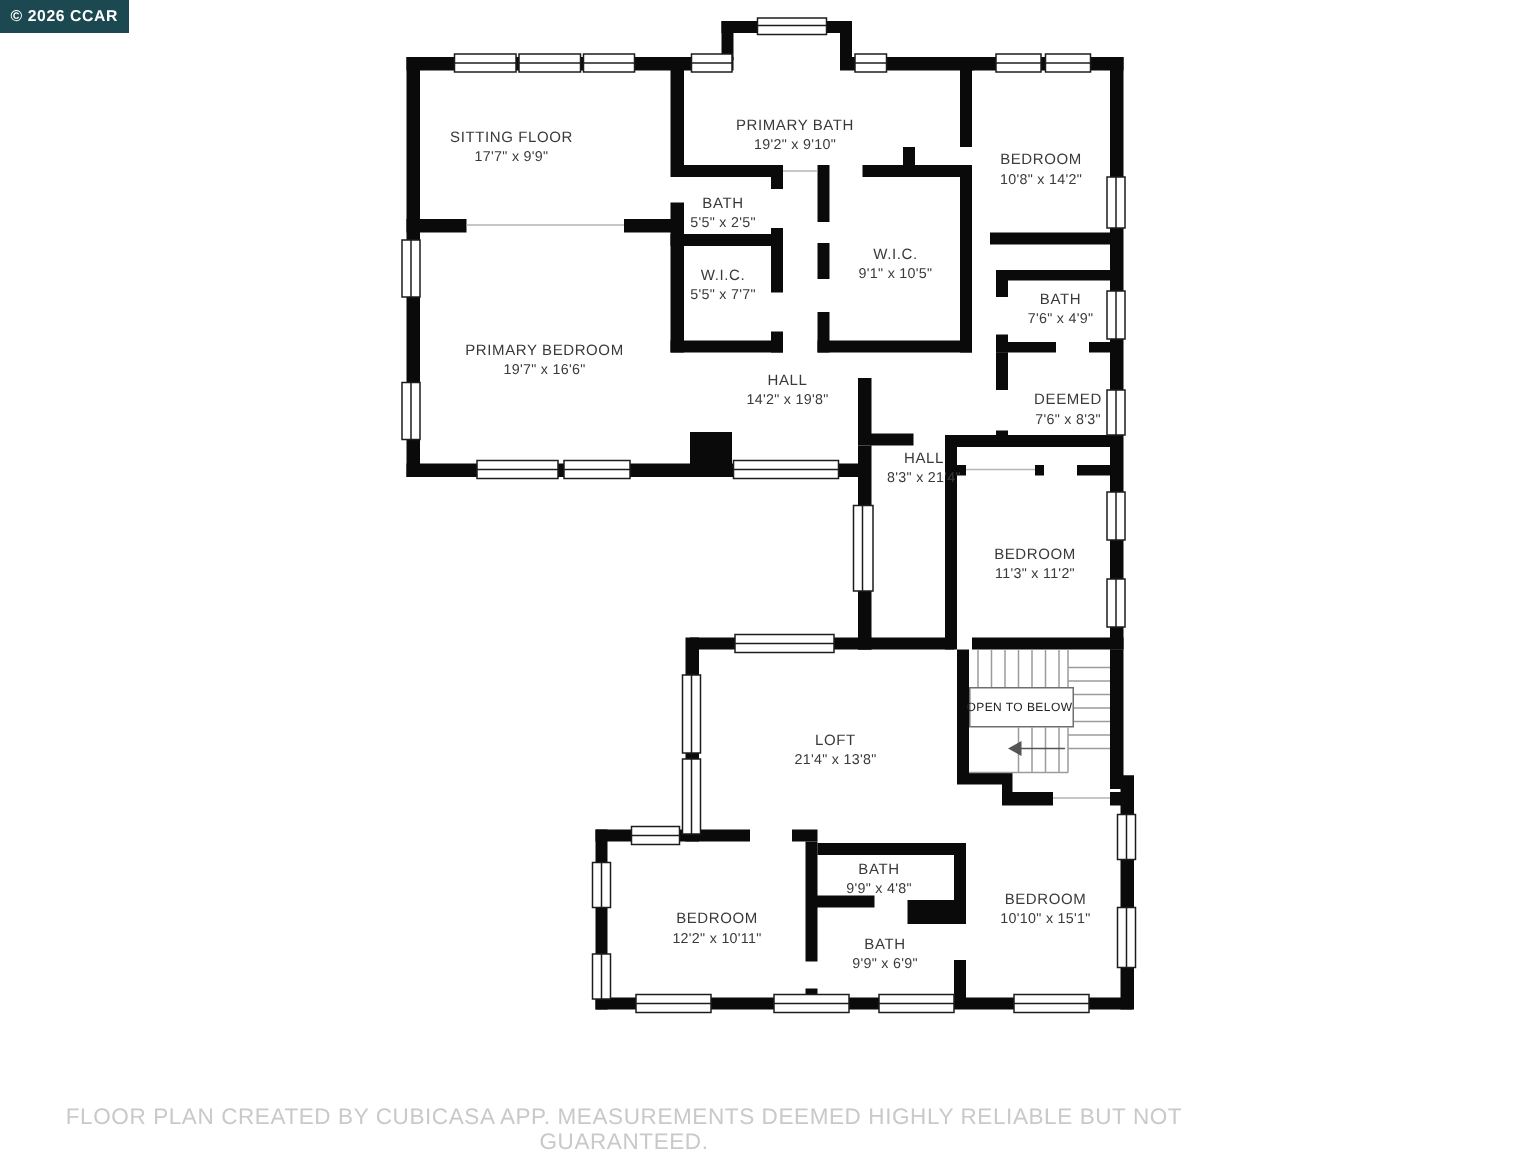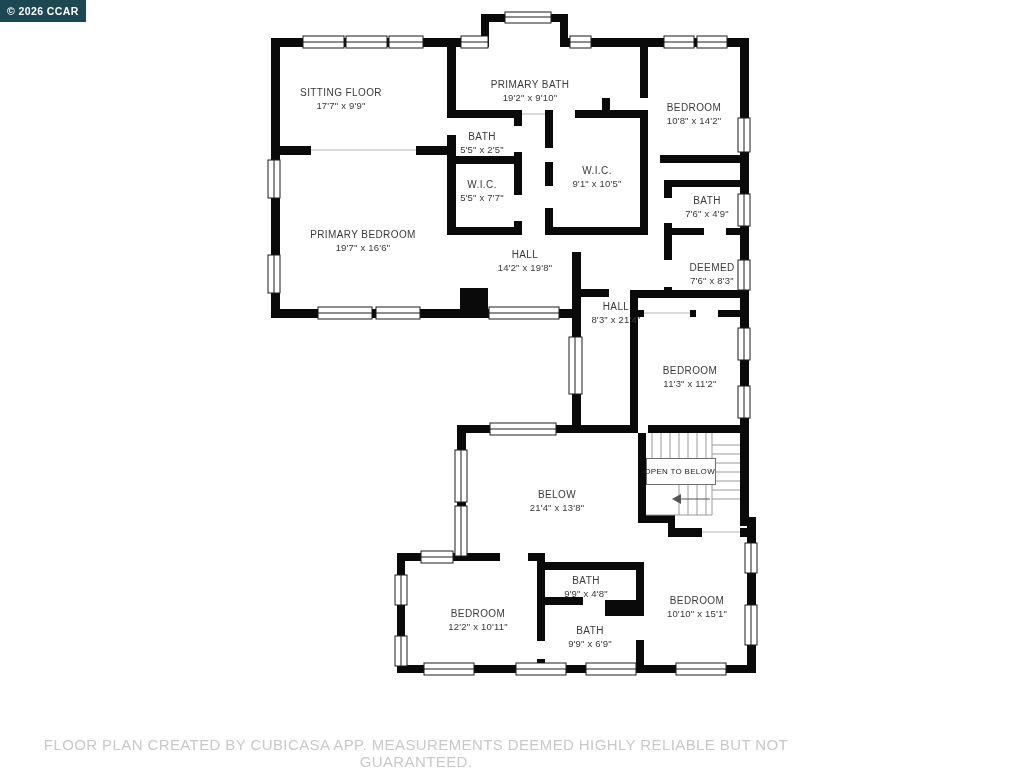--- a/index.html
+++ b/index.html
@@ -349,21 +349,21 @@
   </div>
   <div class="room-label" style="left:616px;top:313px">
     <div class="rname">HALL</div>
     <div class="rdims">8'3" x 21'4"</div>
   </div>
   <div class="room-label" style="left:690px;top:377px">
     <div class="rname">BEDROOM</div>
     <div class="rdims">11'3" x 11'2"</div>
   </div>
   <div class="room-label" style="left:557px;top:501px">
-    <div class="rname">BELOW</div>
+    <div class="rname">LOFT</div>
     <div class="rdims">21'4" x 13'8"</div>
   </div>
   <div class="room-label" style="left:478px;top:620px">
     <div class="rname">BEDROOM</div>
     <div class="rdims">12'2" x 10'11"</div>
   </div>
   <div class="room-label" style="left:586px;top:587px">
     <div class="rname">BATH</div>
     <div class="rdims">9'9" x 4'8"</div>
   </div>

